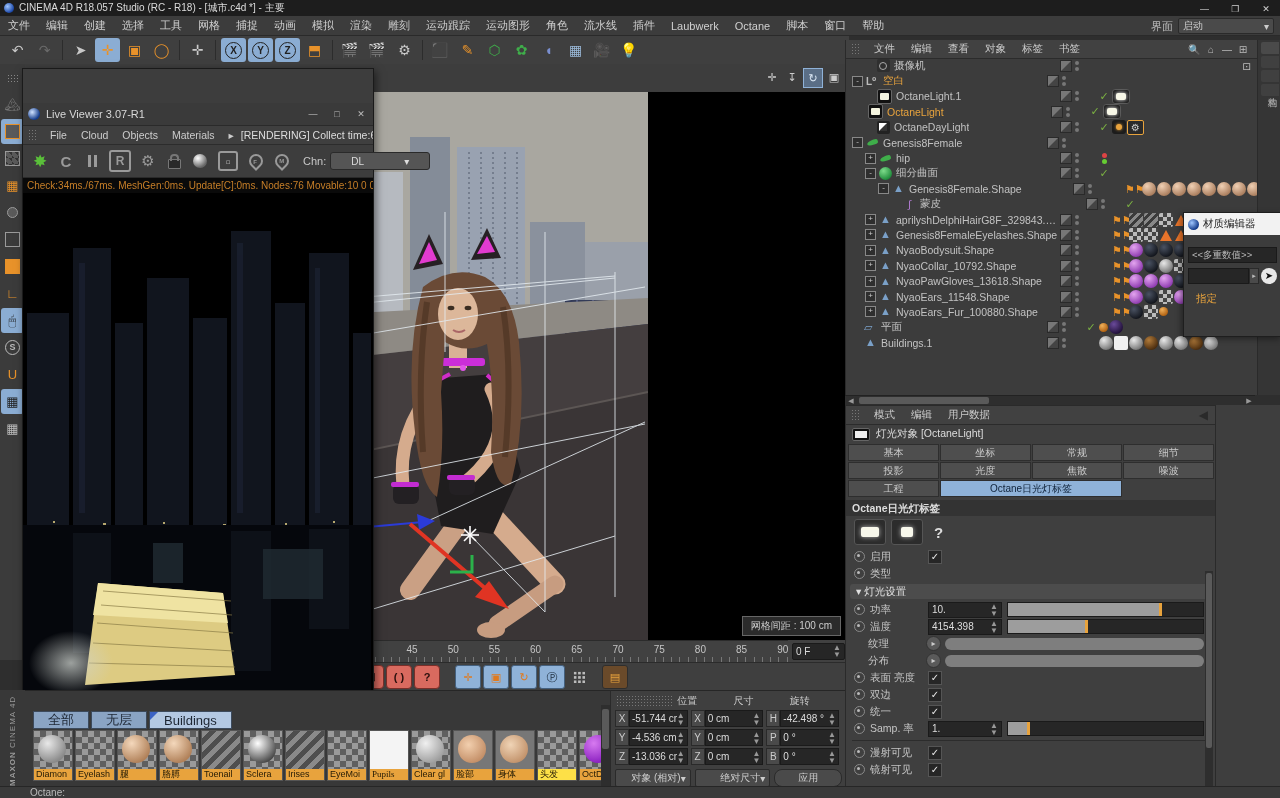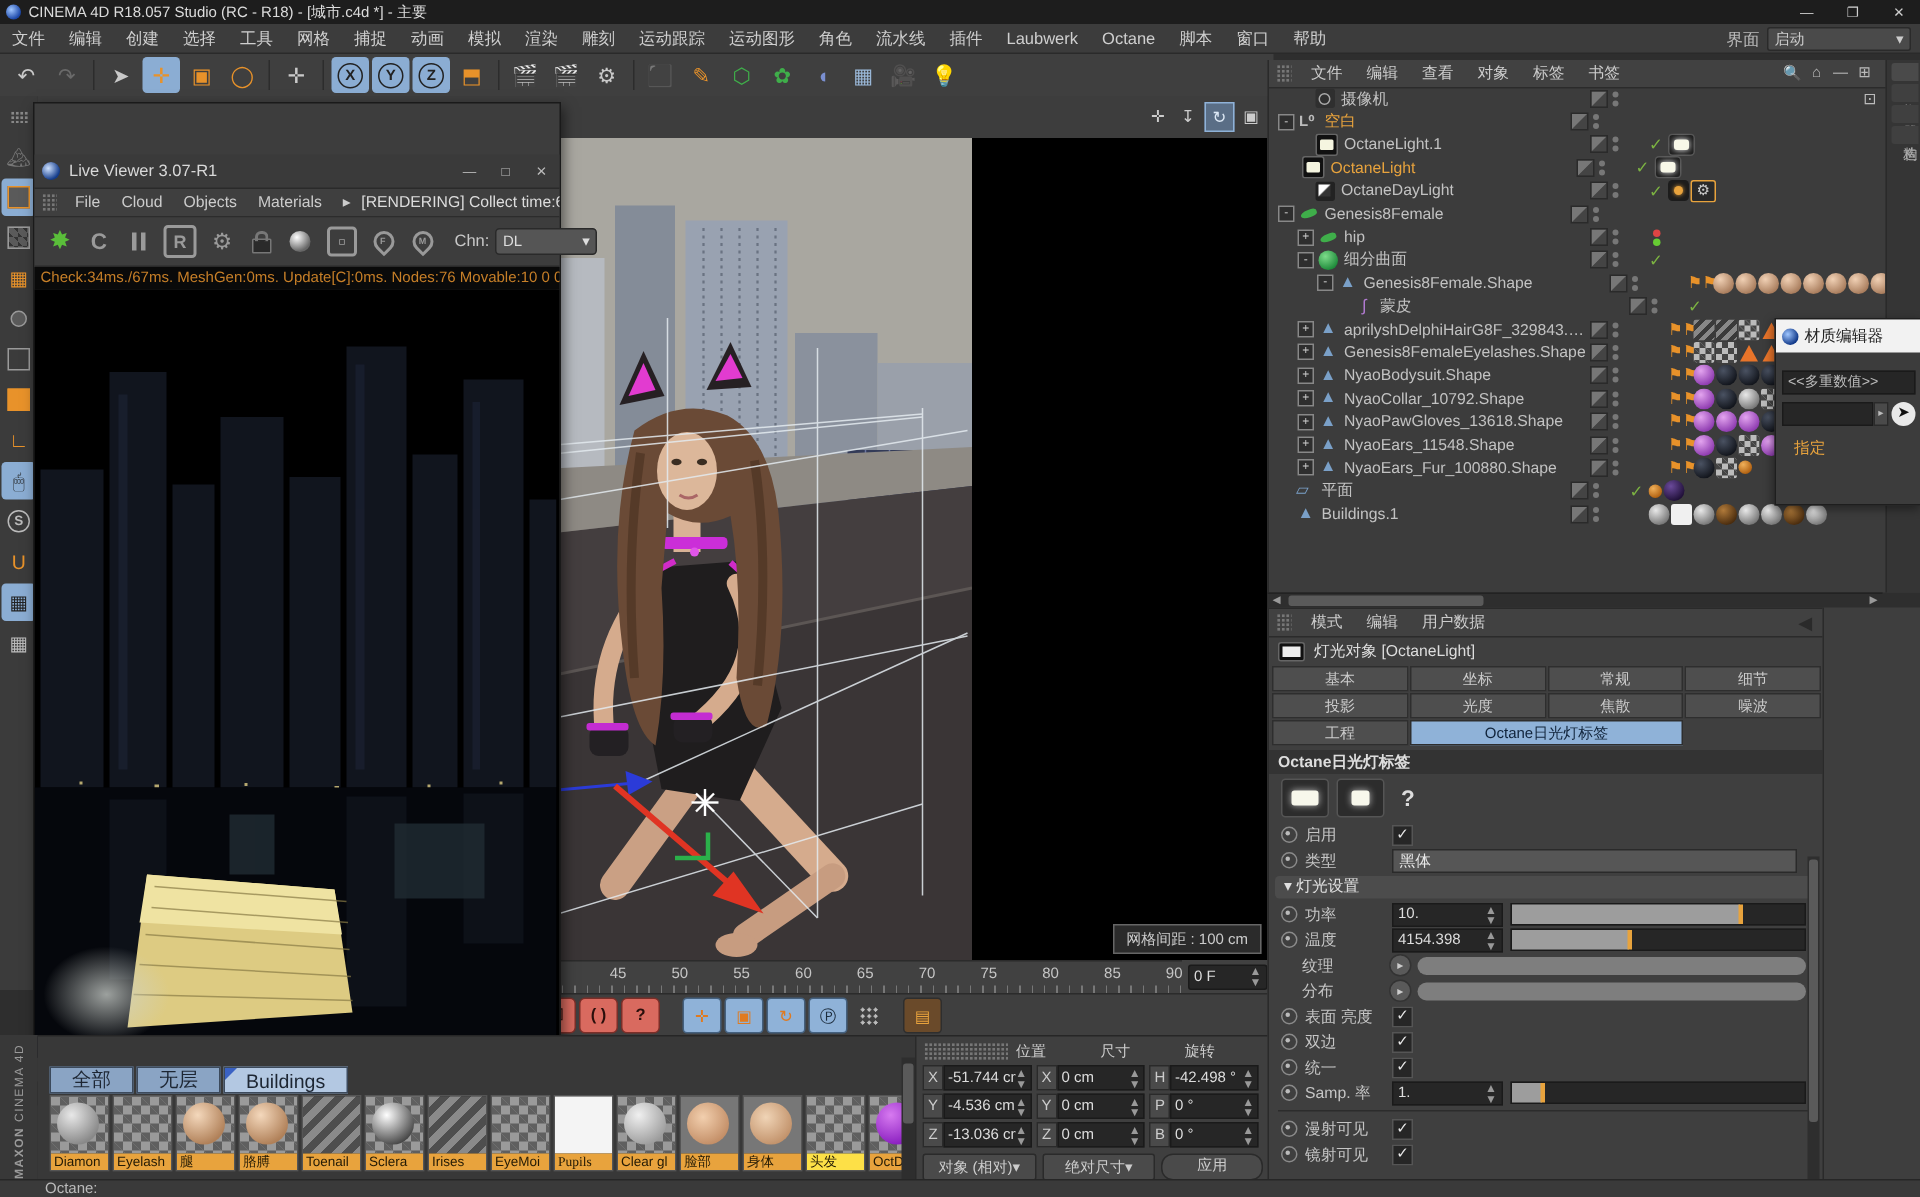--- a/index.html
+++ b/index.html
@@ -46,21 +46,21 @@
   #lv-title{height:22px;background:#3a3a3a;border-bottom:1px solid #2a2a2a;display:flex;align-items:center;color:#d8d8d8;margin-top:34px;}
   #lv-title .ic{width:12px;height:12px;border-radius:50%;background:radial-gradient(circle at 35% 35%,#cfe2ff,#123a8a 70%);margin:0 6px 0 5px;}
   #lv-title .wc{margin-left:auto;display:flex;}
   #lv-title .wc span{width:24px;text-align:center;font-size:9px;color:#bbb;}
   #lv-menu{height:18px;display:flex;align-items:center;background:#3f3f3f;border-bottom:1px solid #2c2c2c;font-size:10.5px;}
   #lv-menu .m{padding:0 7px;color:#ccc;flex:0 0 auto;}
   #lv-menu .stat{color:#ddd;white-space:nowrap;overflow:hidden;}
   #lv-tools{height:32px;display:flex;align-items:center;background:#3d3d3d;border-bottom:1px solid #2a2a2a;padding-left:4px;}
   .lvb{width:26px;height:26px;display:flex;align-items:center;justify-content:center;color:#9a9a9a;font-size:15px;font-weight:bold;flex:0 0 auto;}
   #lv-chn{margin-left:8px;display:flex;align-items:center;}
-  #lv-chn .combo{width:58px;height:16px;background:#555;border:1px solid #2a2a2a;border-radius:3px;margin-left:4px;padding:0 4px;display:flex;justify-content:space-between;align-items:center;font-size:10px;color:#ddd;}
+  #lv-chn .combo{width:58px;height:16px;background:#555;border:1px solid #2a2a2a;border-radius:3px;margin-left:4px;padding:0 20px;display:flex;justify-content:space-between;align-items:center;font-size:10px;color:#ddd;}
   #lv-ostatus{height:15px;background:#0a0a0a;color:#c77f28;font-size:10px;line-height:15px;padding-left:4px;white-space:nowrap;overflow:hidden;}
   #lv-render{height:512px;background:#000;position:relative;overflow:hidden;}
   #lv-gap{height:16px;background:#303030;}
   #lv-gstatus{height:16px;background:#1e1e1e;font-size:10px;line-height:16px;padding-left:4px;white-space:nowrap;overflow:hidden;color:#cfcfcf;}
   #lv-gstatus b{font-weight:normal;color:#3ec59a;}
   #lv-green{position:absolute;left:3px;bottom:2px;width:6px;height:6px;background:#3fae3f;}
   
   #ruler{left:25px;top:640px;width:763px;height:22px;background:#414141;border-top:1px solid #2b2b2b;}
   #ruler .tick{position:absolute;top:3px;font-size:10px;color:#c5c5c5;transform:translateX(-50%);}
   #ruler .ticks{position:absolute;left:20px;right:0;bottom:1px;height:5px;background:repeating-linear-gradient(90deg,#777 0 1px,transparent 1px 8.24px);}
@@ -92,21 +92,21 @@
   #mat-scroll .th{position:absolute;left:1px;top:4px;width:7px;height:40px;background:#5a5a5a;border-radius:2px;}
   
   #coords{left:610px;top:690px;width:235px;height:96px;background:#3f3f3f;border-left:1px solid #2a2a2a;border-top:1px solid #262626;font-size:10px;}
   #coords .hdr{display:flex;color:#ccc;margin:3px 0 2px 0;align-items:center;}
   #coords .hdr span{flex:1;}
   .crow{display:flex;margin:2px 4px 0 4px;}
   .cl{width:12px;height:15px;background:#4a4a4a;border:1px solid #2a2a2a;text-align:center;line-height:15px;color:#ccc;flex:0 0 auto;}
   .cf{flex:1;height:15px;background:#262626;border:1px solid #1a1a1a;color:#ddd;display:flex;align-items:center;justify-content:space-between;padding:0 2px;margin-right:3px;min-width:0;}
   .cf .v{overflow:hidden;white-space:nowrap;}
   #coords .foot{display:flex;margin:4px 4px 0 4px;}
-  .cdrop{flex:1;height:16px;background:#4a4a4a;border:1px solid #2a2a2a;border-radius:2px;margin-right:4px;display:flex;align-items:center;justify-content:center;padding:0 4px;color:#ccc;}
+  .cdrop{flex:1;height:16px;background:#4a4a4a;border:1px solid #2a2a2a;border-radius:2px;margin-right:4px;display:flex;align-items:center;justify-content:flex-end;padding:0 4px;color:#ccc;}
   .capply{flex:1;height:16px;background:#4a4a4a;border:1px solid #2a2a2a;border-radius:8px;text-align:center;line-height:16px;color:#ccc;}
   
   #statusbar{left:0;top:786px;width:1280px;height:12px;background:#3a3a3a;border-top:1px solid #262626;font-size:10px;color:#bbb;padding-left:30px;box-sizing:border-box;}
   #brand{left:0;top:690px;width:25px;height:96px;background:#383838;color:#9a9a9a;display:flex;justify-content:center;}
   #brand .t{writing-mode:vertical-rl;transform:rotate(180deg);font-size:8px;letter-spacing:1px;line-height:11px;}
   
   #om{left:845px;top:40px;width:435px;height:355px;background:#3c3c3c;border-left:1px solid #2a2a2a;}
   #om-menu{height:18px;display:flex;align-items:center;background:#414141;border-bottom:1px solid #2b2b2b;font-size:10.5px;}
   #om-menu .m{padding:0 8px;color:#ccc;}
   #om-menu .right{margin-left:auto;display:flex;margin-right:30px;}
@@ -1290,21 +1290,20 @@
   </div>
   <div id="am-rows">
       <div class="arow">
         <span class="radio"></span>
         <span class="albl">启用</span>
         <span class="chkbox">✓</span>
       </div>
       <div class="arow">
         <span class="radio"></span>
         <span class="albl">类型</span>
-        <span class="widefield">黑体</span>
       </div>
       <div class="asect">▾ 灯光设置</div>
       <div class="arow">
         <span class="radio"></span>
         <span class="albl">功率</span>
         <span class="valbox">
           <span>10.</span>
           <span class="spn">
             <span>▲</span>
             <span>▼</span>

